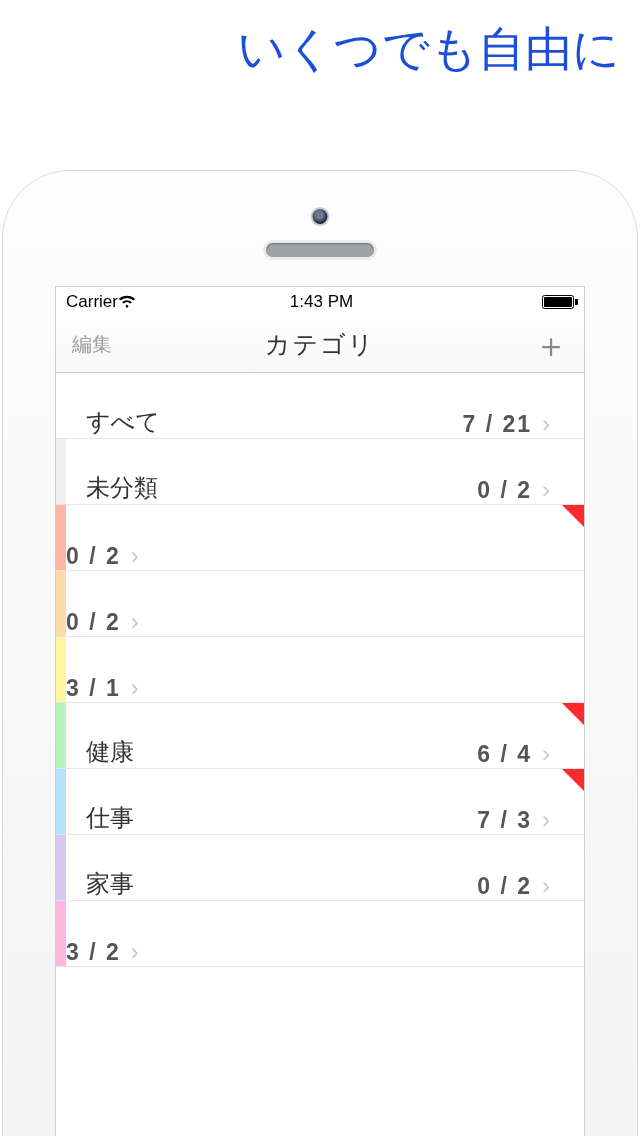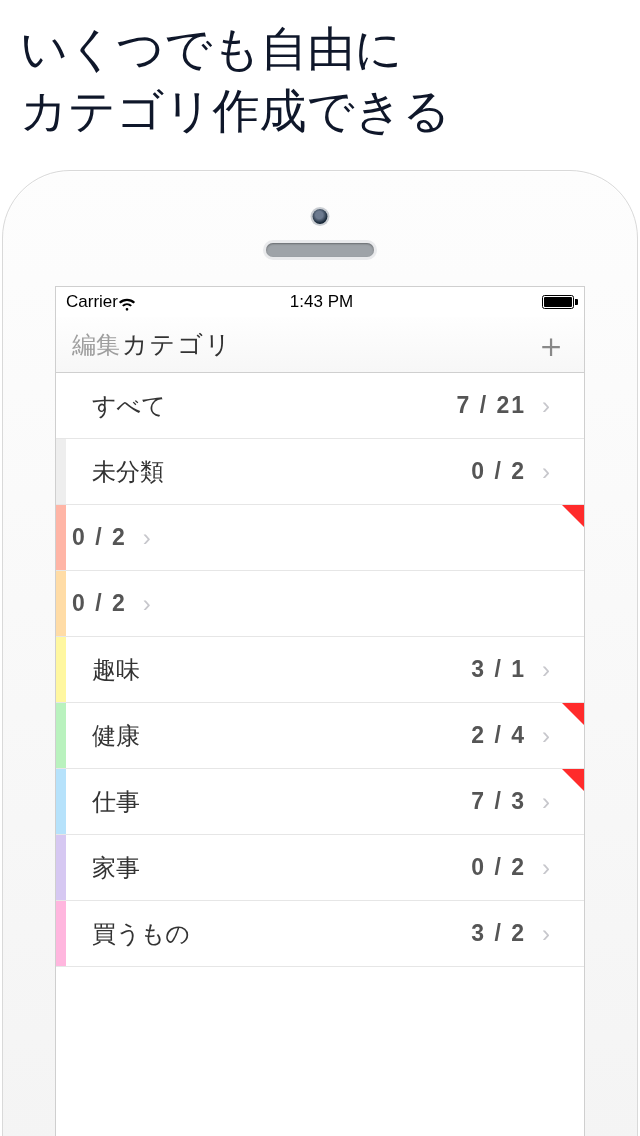--- a/index.html
+++ b/index.html
@@ -7,23 +7,23 @@
       font-family: -apple-system, "Helvetica Neue", Helvetica, "Hiragino Sans", sans-serif;
       width: 640px;
       height: 1136px;
       background: #ffffff;
       overflow: hidden;
       position: relative;
     }
 
     
     .headline {
-      text-align: left;
+      text-align: right;
       padding: 18px 20px 22px;
-      color: #0f172a;
+      color: #1d4ed8;
       font-size: 47px;
       line-height: 1.32;
       font-weight: 300;
     }
 
     
     .phone-frame {
       position: absolute;
       top: 170px;
       left: 50%;
@@ -70,71 +70,70 @@
     
     .status-bar {
       height: 30px;
       display: flex;
       align-items: center;
       justify-content: space-between;
       padding: 0 10px;
       font-size: 17px;
       color: #000;
     }
-    .status-left { display: flex; align-items: flex-end; }
+    .status-left { display: flex; align-items: center; }
     .wifi-icon { width: 18px; height: 14px; position: relative; }
     .wifi-icon svg { display: block; }
     .status-time { position: absolute; left: 3px; right: 0; text-align: center; font-size: 17px; }
     .battery {
       width: 32px; height: 14px; border: 1.5px solid #000; border-radius: 2.5px; position: relative;
     }
     .battery::after { content:""; position:absolute; right:-5px; top:3px; width:3px; height:6px; background:#000; border-radius:0 1px 1px 0;}
     .battery-fill { position:absolute; left:1px; top:1px; bottom:1px; right:1px; background:#000; border-radius:1px; }
 
     
     .nav-bar {
       height: 56px;
       display: flex;
       align-items: center;
       justify-content: space-between;
       padding: 0 16px;
       border-bottom: 1px solid #cfcfcf;
       background: linear-gradient(to bottom, #fefefe, #f7f7f7);
     }
     .nav-btn {
-      font-size: 24px;
+      font-size: 20px;
       color: #9e9e9e;
       min-width: 50px;
     }
     .nav-title {
       font-size: 25px;
       color: #333;
-      text-align: left;
+      text-align: center;
       flex: 1;
       letter-spacing: 2px;
     }
     .nav-plus {
       font-size: 34px;
       color: #888;
       text-align: right;
       min-width: 50px;
       line-height: 1;
       font-weight: 200;
     }
 
     
     .list { }
     .row {
       position: relative;
       height: 66px;
       display: flex;
-      align-items: center;
+      align-items: flex-end;
       padding: 0 34px 0 0;
       border-bottom: 1px solid #e6e6e6;
-      gap: 6px;
     }
     .color-strip {
       width: 10px;
       height: 100%;
       flex: none;
     }
     .row-label {
       flex: 1;
       font-size: 24px;
       color: #333;
@@ -159,21 +158,20 @@
       width: 0; height: 0;
       border-top: 22px solid #ff2b2b;
       border-left: 22px solid transparent;
     }
   </style>
 </head>
 <body>
 
 <div class="headline">
   <span>いくつでも自由に</span><br>
-  <span>カテゴリ作成できる</span>
 </div>
 
 <div class="phone-frame">
   <div class="camera"></div>
   <div class="speaker"></div>
 
   <div class="screen">
 
     <div class="status-bar">
       <div class="status-left">
@@ -219,46 +217,44 @@
           <div class="chevron">›</div>
           <div class="flag"></div>
         </div>
         <div class="row">
           <div class="color-strip" style="background: rgb(255, 220, 166);"></div>
           <div class="row-count">0 / 2</div>
           <div class="chevron">›</div>
         </div>
         <div class="row">
           <div class="color-strip" style="background: rgb(255, 247, 160);"></div>
-          <div class="row-label">趣味</div>
           <div class="row-count">3 / 1</div>
           <div class="chevron">›</div>
         </div>
         <div class="row">
           <div class="color-strip" style="background: rgb(185, 242, 190);"></div>
           <div class="row-label">健康</div>
-          <div class="row-count">2 / 4</div>
+          <div class="row-count">6 / 4</div>
           <div class="chevron">›</div>
           <div class="flag"></div>
         </div>
         <div class="row">
           <div class="color-strip" style="background: rgb(182, 226, 251);"></div>
           <div class="row-label">仕事</div>
           <div class="row-count">7 / 3</div>
           <div class="chevron">›</div>
           <div class="flag"></div>
         </div>
         <div class="row">
           <div class="color-strip" style="background: rgb(214, 200, 242);"></div>
           <div class="row-label">家事</div>
           <div class="row-count">0 / 2</div>
           <div class="chevron">›</div>
         </div>
         <div class="row">
           <div class="color-strip" style="background: rgb(255, 182, 222);"></div>
-          <div class="row-label">買うもの</div>
           <div class="row-count">3 / 2</div>
           <div class="chevron">›</div>
         </div>
       </div>
 
   </div>
 </div>
 
 </body></html>

